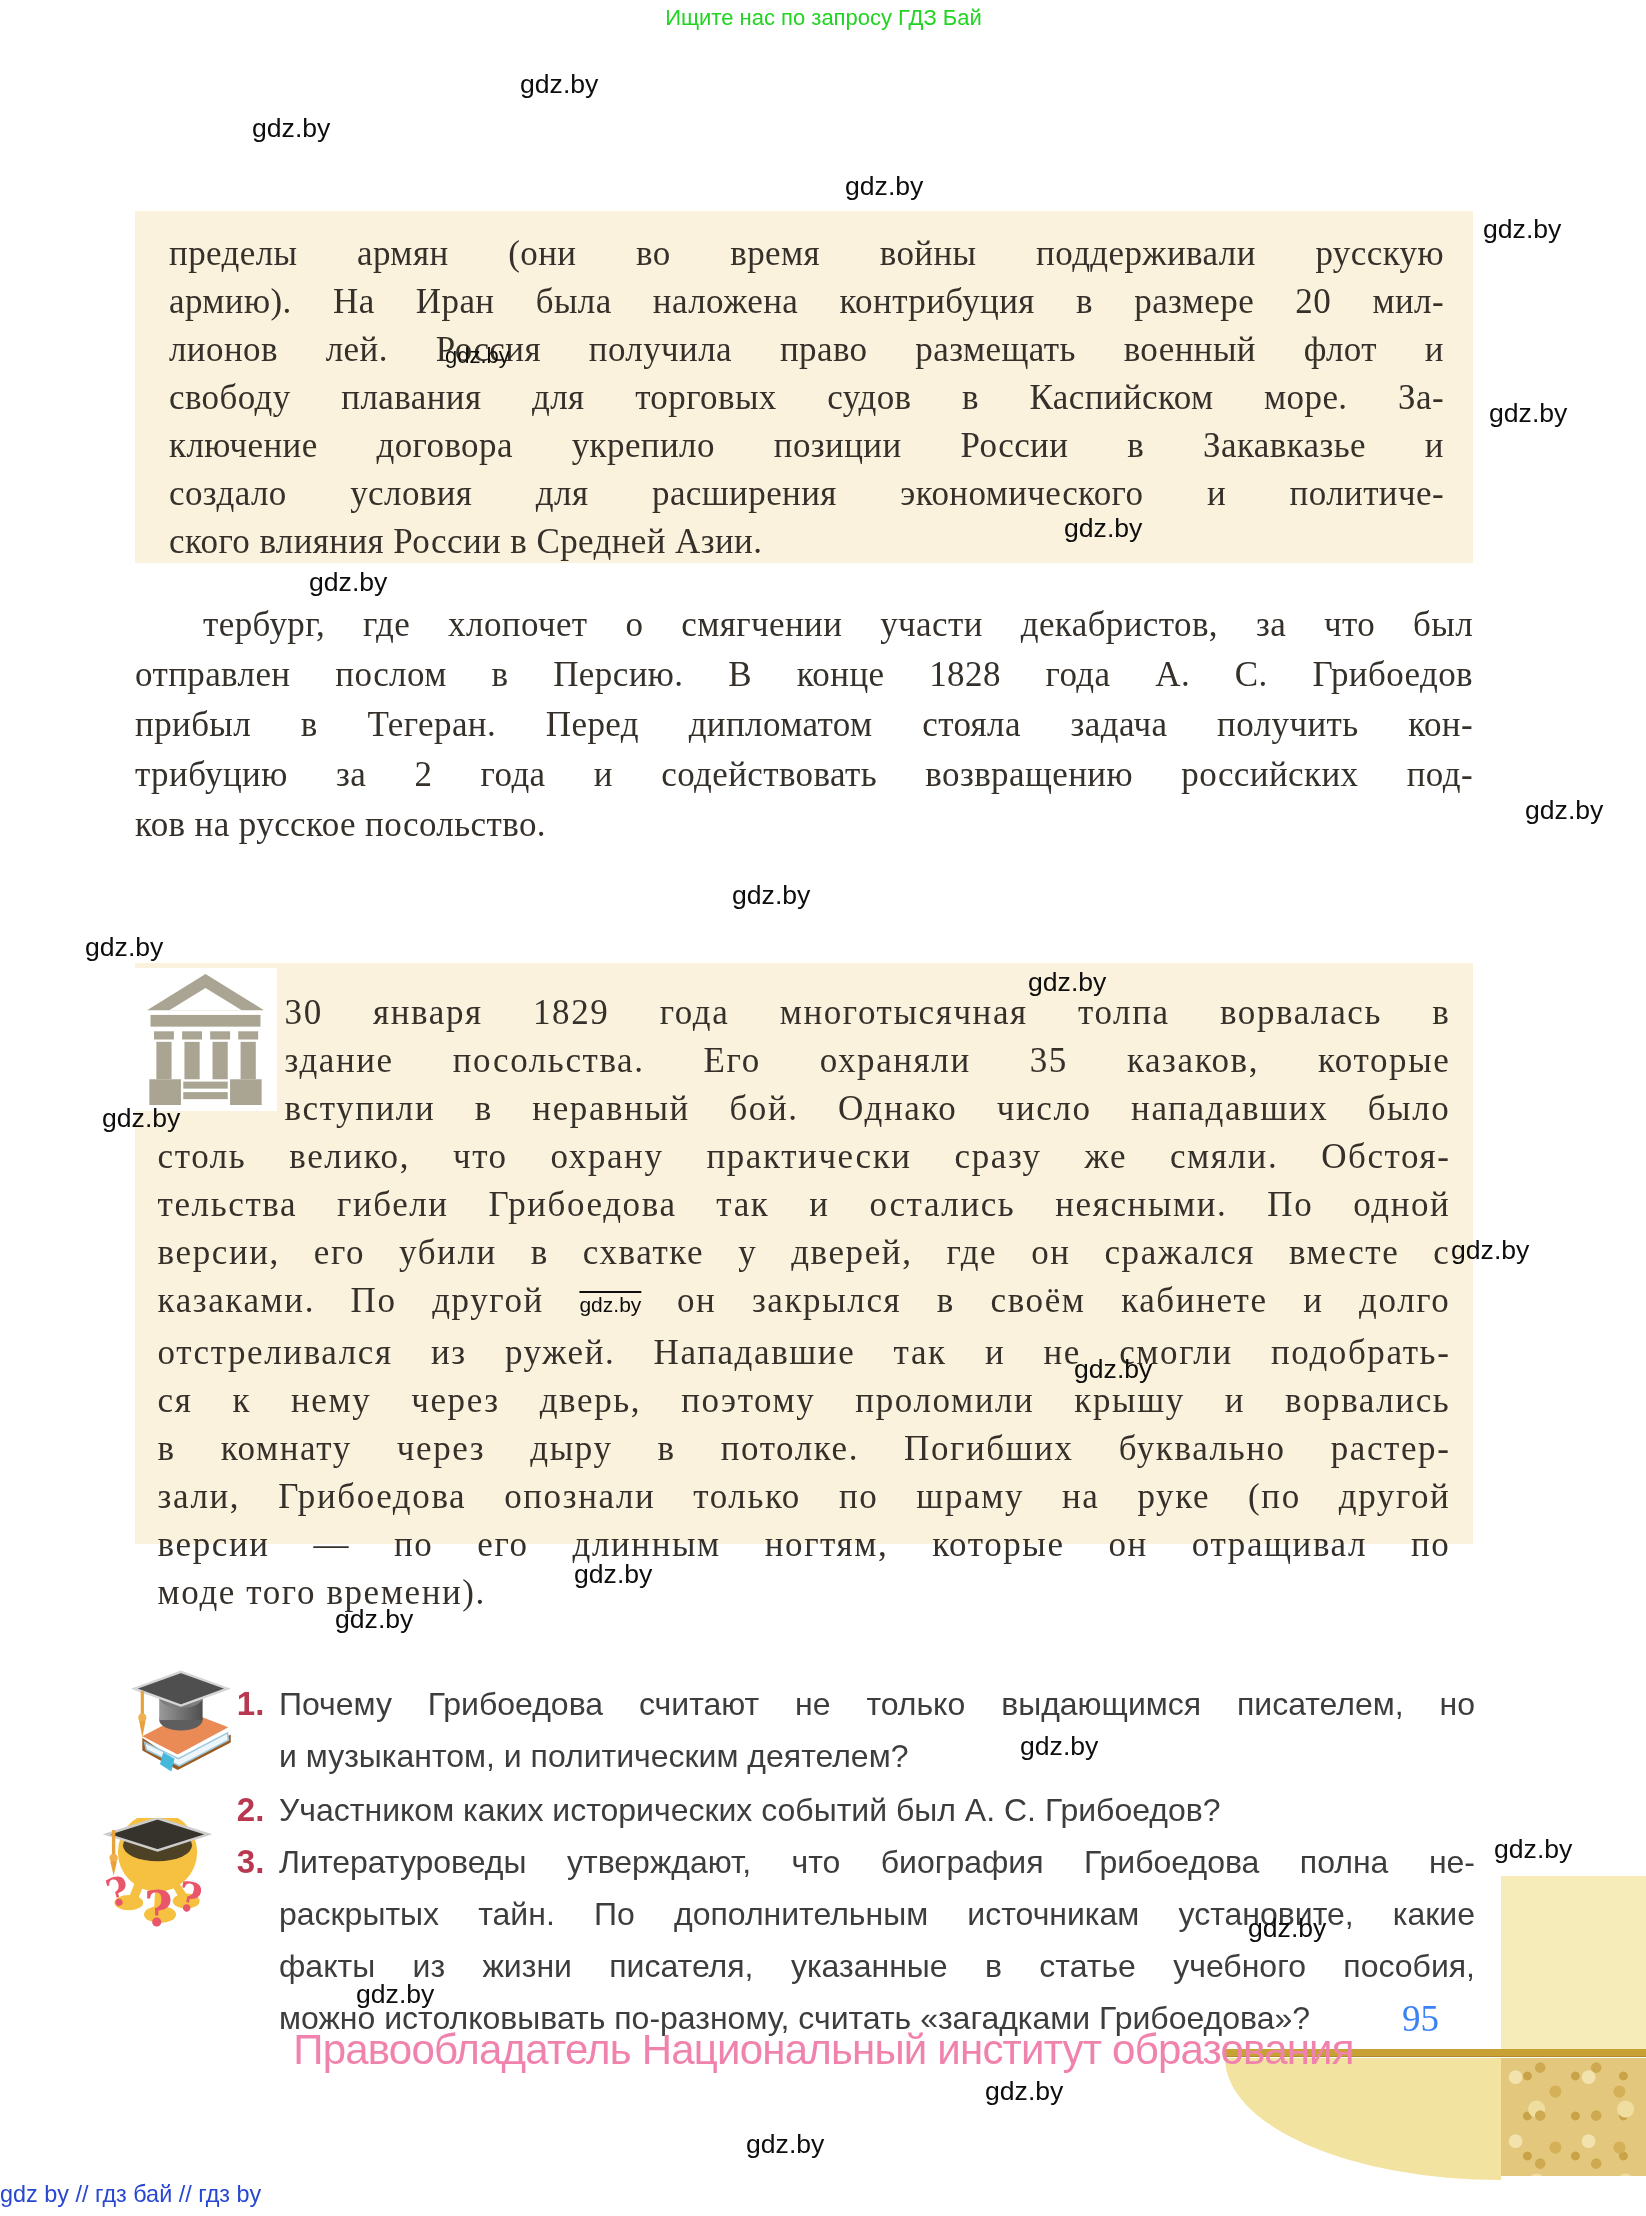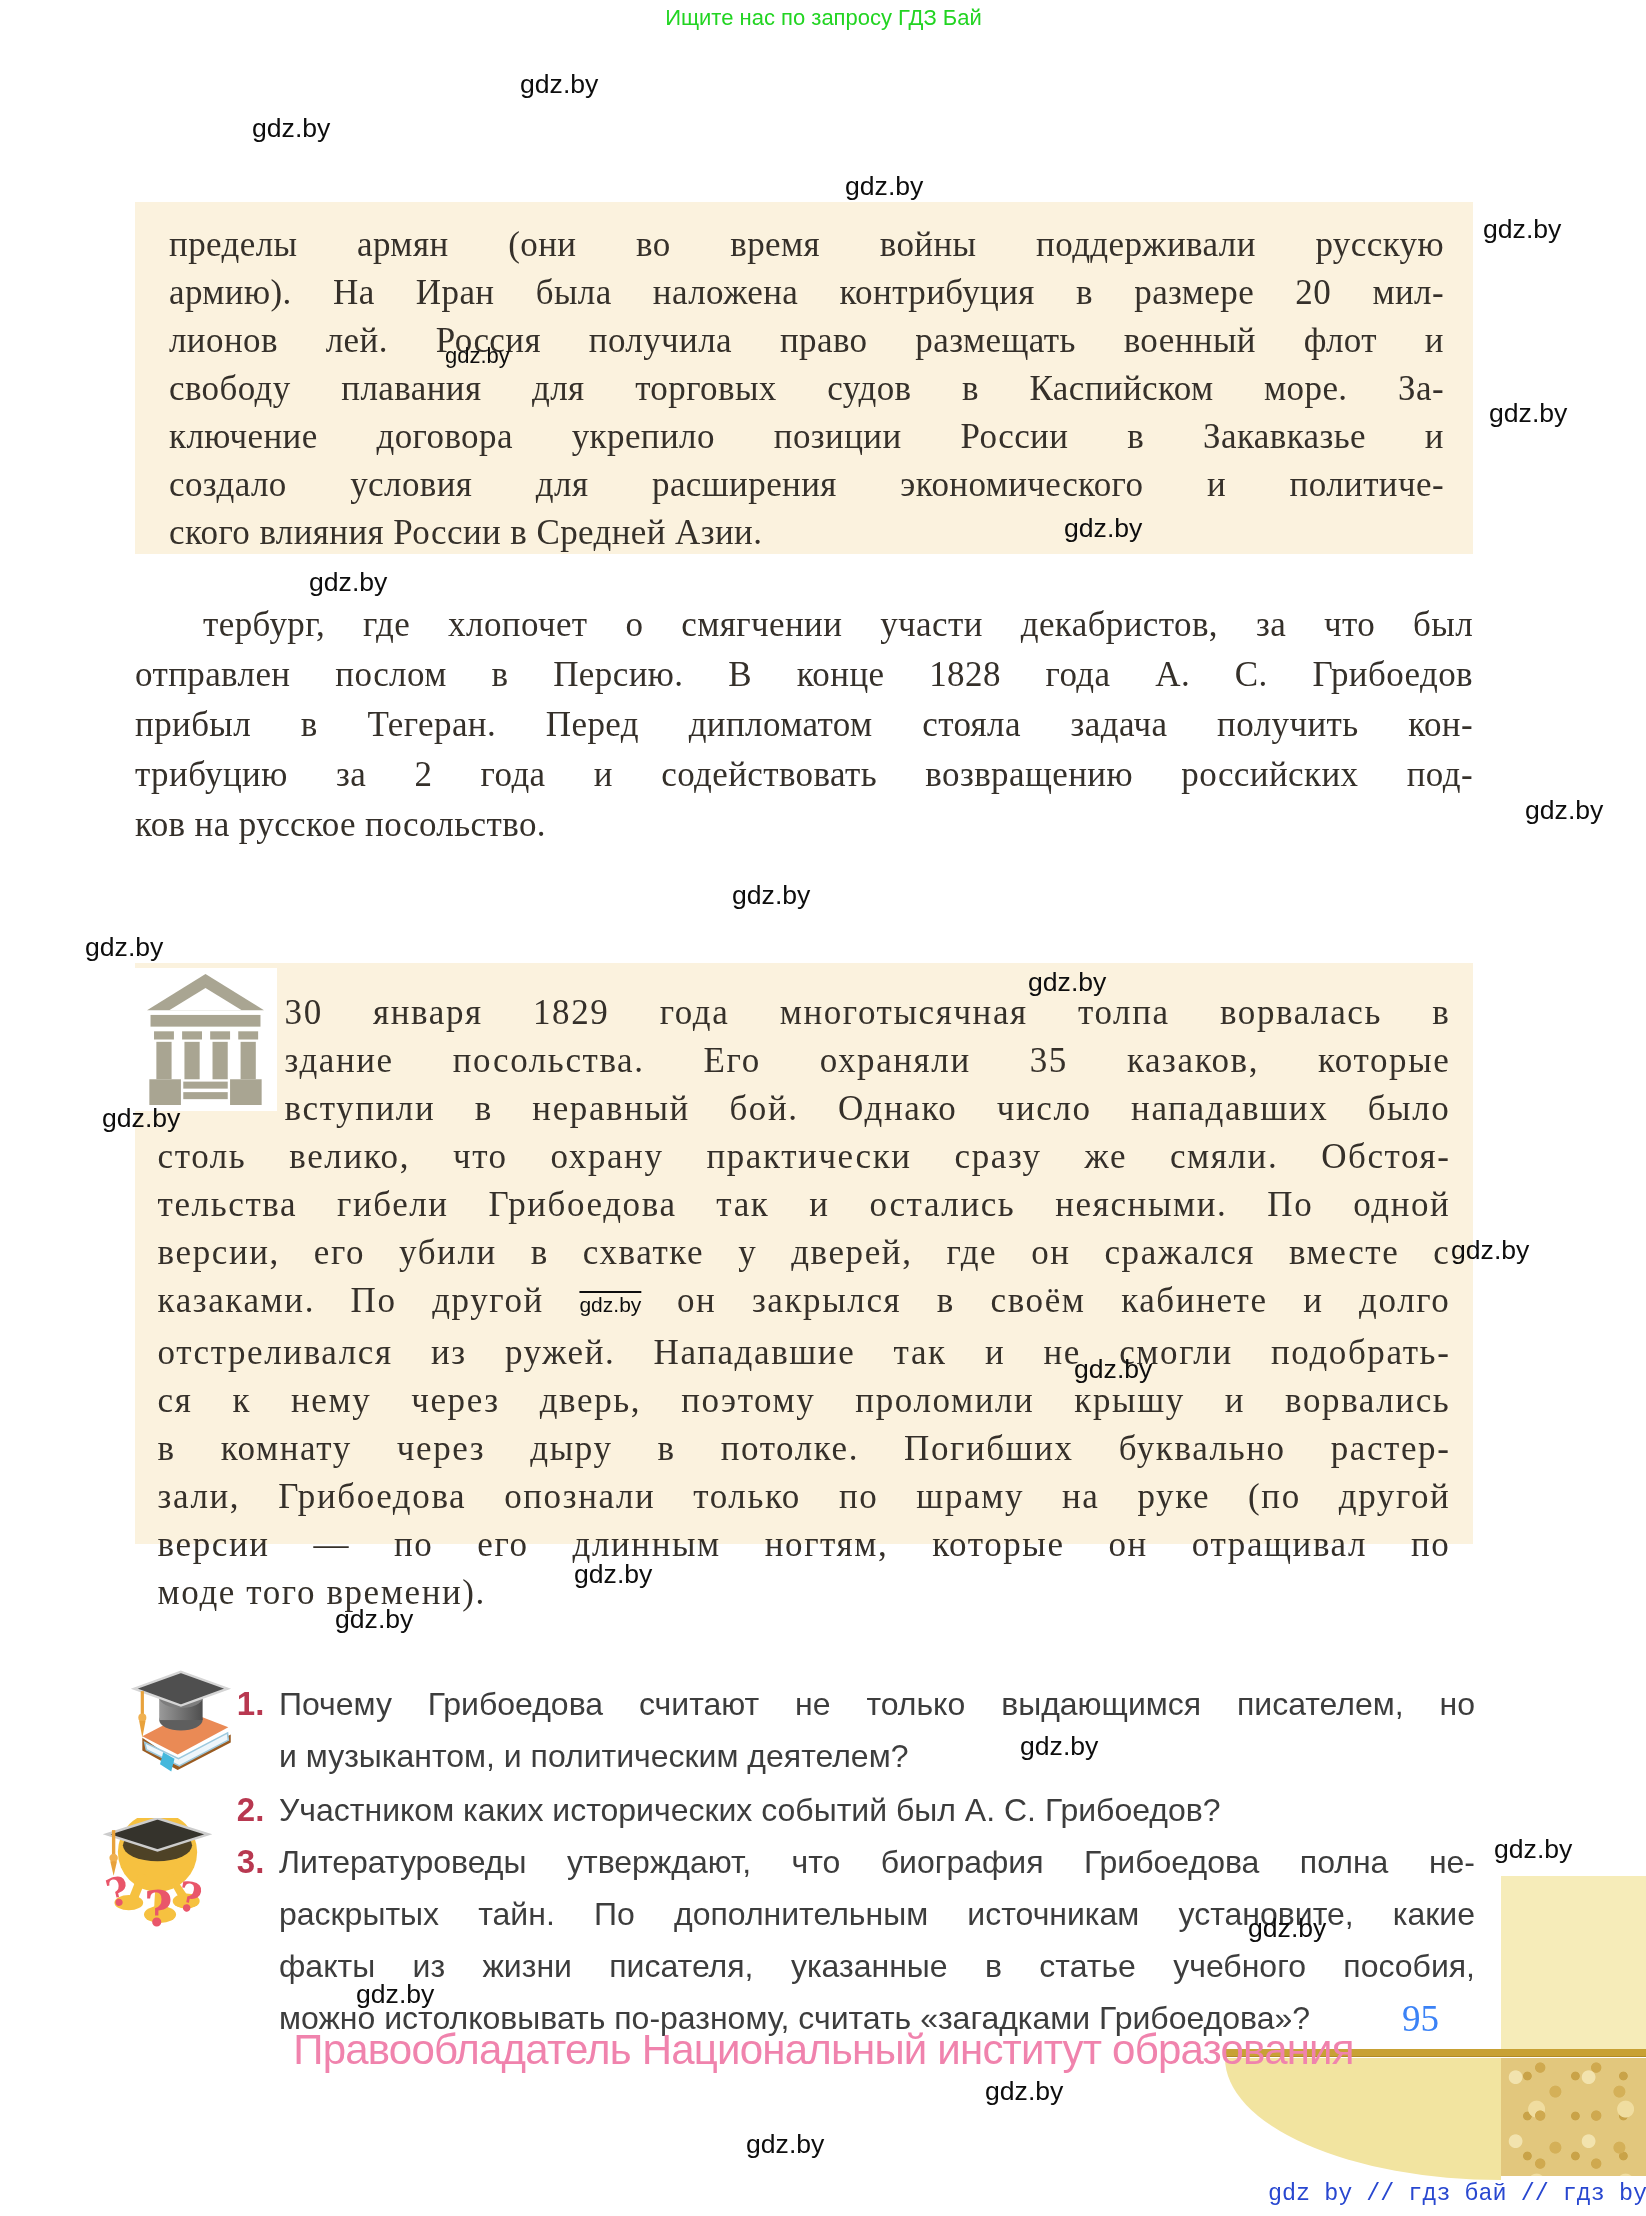--- a/index.html
+++ b/index.html
@@ -3,32 +3,32 @@
 <meta charset="utf-8">
 <style>
   html,body{margin:0;padding:0;background:#fff;}
   .page{position:relative;width:1647px;height:2216px;background:#fff;overflow:hidden;
         font-family:"Liberation Serif",serif;}
   
   .promo{position:absolute;left:0;top:4.8px;width:100%;text-align:center;
          font-family:"Liberation Sans",sans-serif;font-size:22px;color:#22d422;}
   .copyright{position:absolute;left:0;top:2026px;width:100%;text-align:center;z-index:6;
          font-family:"Liberation Sans",sans-serif;font-size:42px;color:#f083ad;letter-spacing:-0.8px;}
-  .links{position:absolute;left:0;top:2181px;width:100%;text-align:right;z-index:6;
-         font-family:Liberation Mono, monospace;font-size:23.4px;color:#2847d0;}
+  .links{position:absolute;left:0;top:2181px;width:100%;text-align:left;z-index:6;
+         font-family:Liberation Sans, sans-serif;font-size:23.4px;color:#2847d0;}
   .pagenum{position:absolute;left:1402px;top:1997px;z-index:5;
          font-family:Liberation Serif, serif;font-size:37px;color:#3b82f6;}
   
   .wm{position:absolute;font-family:"Liberation Sans",sans-serif;color:#0d0d0d;
       white-space:nowrap;z-index:4;}
   .inline-wm{font-family:"Liberation Sans",sans-serif;font-size:21px;letter-spacing:0;
       text-decoration:overline;color:#0d0d0d;}
   
   .cream{position:absolute;background:#fbf2de;}
-  .block1{left:135px;top:202px;width:1338px;height:352px;padding-top:19.3px;box-sizing:border-box;}
+  .block1{left:135px;top:211px;width:1338px;height:352px;padding-top:19.3px;box-sizing:border-box;}
   .block1 .lines{padding:0 29px 0 34px;}
   .block1 .tline{line-height:48px;}
   .para{position:absolute;left:135px;top:600px;width:1338px;}
   .para .tline{line-height:50px;}
   .para .tline:first-child{text-indent:68px;}
   .block2{left:135px;top:963px;width:1338px;height:581px;padding-top:26px;box-sizing:border-box;}
   .block2 .lines{padding:0 22.6px;}
   .block2 .tline{line-height:48px;letter-spacing:1.6px;}
   .block2 .tline:nth-child(-n+3){margin-left:127px;}
   .tline{font-size:35px;color:#35302a;letter-spacing:0.4px;

